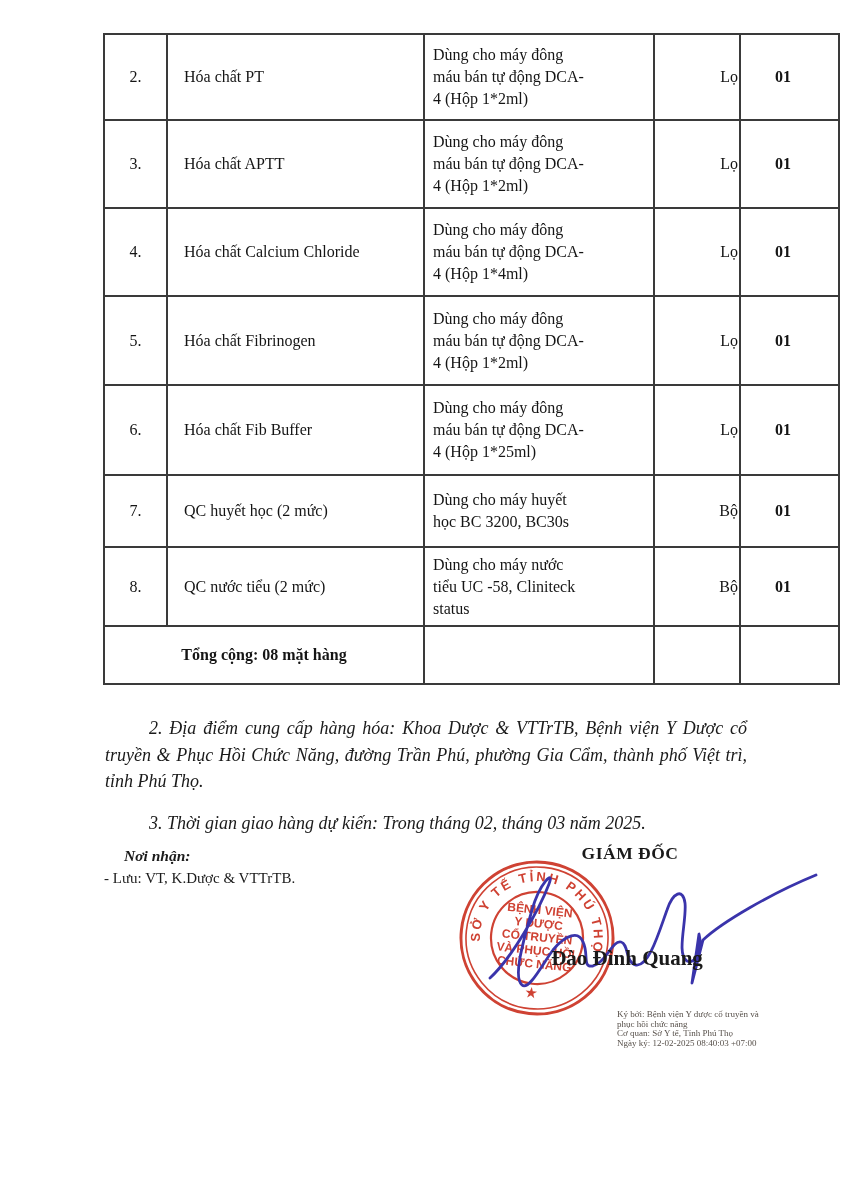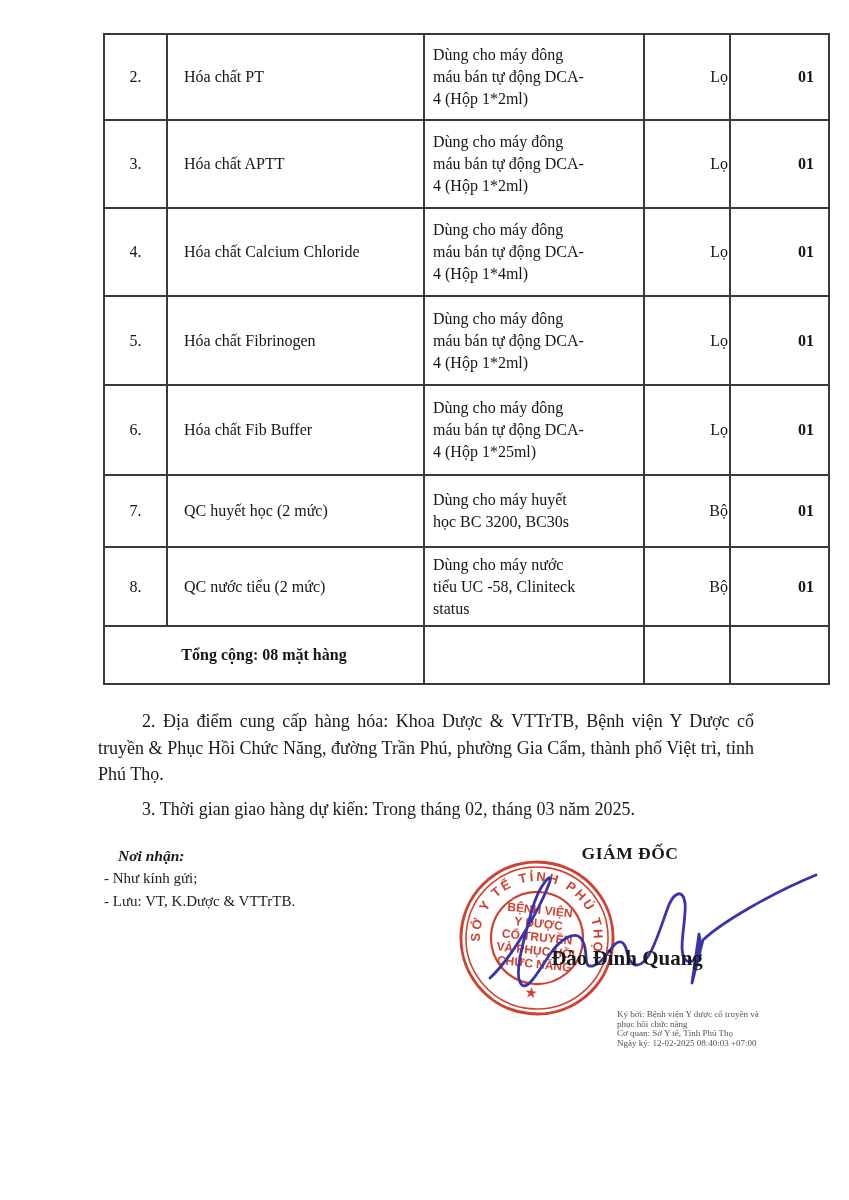--- a/index.html
+++ b/index.html
@@ -13,33 +13,33 @@
     position:absolute;left:103px;top:33px;width:666px;
     border-collapse:collapse;table-layout:fixed;
   }
   table.items td{
     border:2px solid #3a3a3a;
     font-size:16px;line-height:22px;color:#151515;
     vertical-align:middle;overflow:hidden;
   }
   td.c-stt{width:59px;text-align:center;font-size:15px;}
   td.c-name{width:235px;padding-left:16px;padding-right:4px;}
-  td.c-desc{width:208px;padding-left:8px;padding-right:2px;white-space:pre-line;}
+  td.c-desc{width:208px;padding-left:8px;padding-right:12px;white-space:pre-line;}
   td.c-unit{width:82px;text-align:right;}
-  td.c-qty{width:82px;text-align:right;padding-right:14px;font-weight:bold;}
+  td.c-qty{width:82px;text-align:center;padding-right:14px;font-weight:bold;}
   td.c-total{text-align:center;font-weight:bold;font-size:16.5px;}
   
   .bodytext{
     position:absolute;left:90px;top:700px;width:672px;
     font-size:18px;line-height:26.5px;text-align:justify;
   }
-  .bodytext p{margin:8px;text-indent:44px;}
+  .bodytext p{margin:15px;text-indent:44px;font-style:italic;}
   
   .noi-nhan{position:absolute;left:104px;top:844px;font-size:15px;line-height:23px;}
-  .noi-nhan .head{font-weight:bold;font-style:italic;margin-left:14px;font-size:15.5px;}
+  .noi-nhan .head{font-weight:bold;font-style:italic;margin-left:20px;font-size:15.5px;}
   .director-title{
     position:absolute;left:560px;top:843px;width:140px;text-align:center;
     font-weight:bold;font-size:17.5px;letter-spacing:.5px;
   }
   .signer-name{
     position:absolute;left:532px;top:946px;width:190px;text-align:center;
     font-weight:bold;font-size:21px;
   }
   .digi-sign{
     position:absolute;left:617px;top:1010px;width:225px;
@@ -124,21 +124,20 @@
 </tbody>
   </table>
 
 <div class="bodytext">
   <p>2. Địa điểm cung cấp hàng hóa:  Khoa Dược &amp; VTTrTB, Bệnh viện Y Dược cổ truyền &amp; Phục Hồi Chức Năng, đường Trần Phú, phường Gia Cẩm, thành phố Việt trì, tỉnh Phú Thọ.</p>
   <p>3. Thời gian giao hàng dự kiến: Trong tháng 02, tháng 03 năm 2025.</p>
 </div>
 
 <div class="noi-nhan">
   <div class="head">Nơi nhận:</div>
-  <div>- Như kính gửi;</div>
   <div>- Lưu: VT, K.Dược &amp; VTTrTB.</div>
 </div>
 
 <div class="director-title">GIÁM ĐỐC</div>
 
 <svg class="stamp" viewBox="0 0 160 160">
   <g transform="rotate(6 80 80)" fill="none" stroke="#cf4233">
     <circle cx="80" cy="80" r="76" stroke-width="3"></circle>
     <circle cx="80" cy="80" r="71" stroke-width="1.6"></circle>
     <circle cx="80" cy="80" r="46" stroke-width="2.2"></circle>

